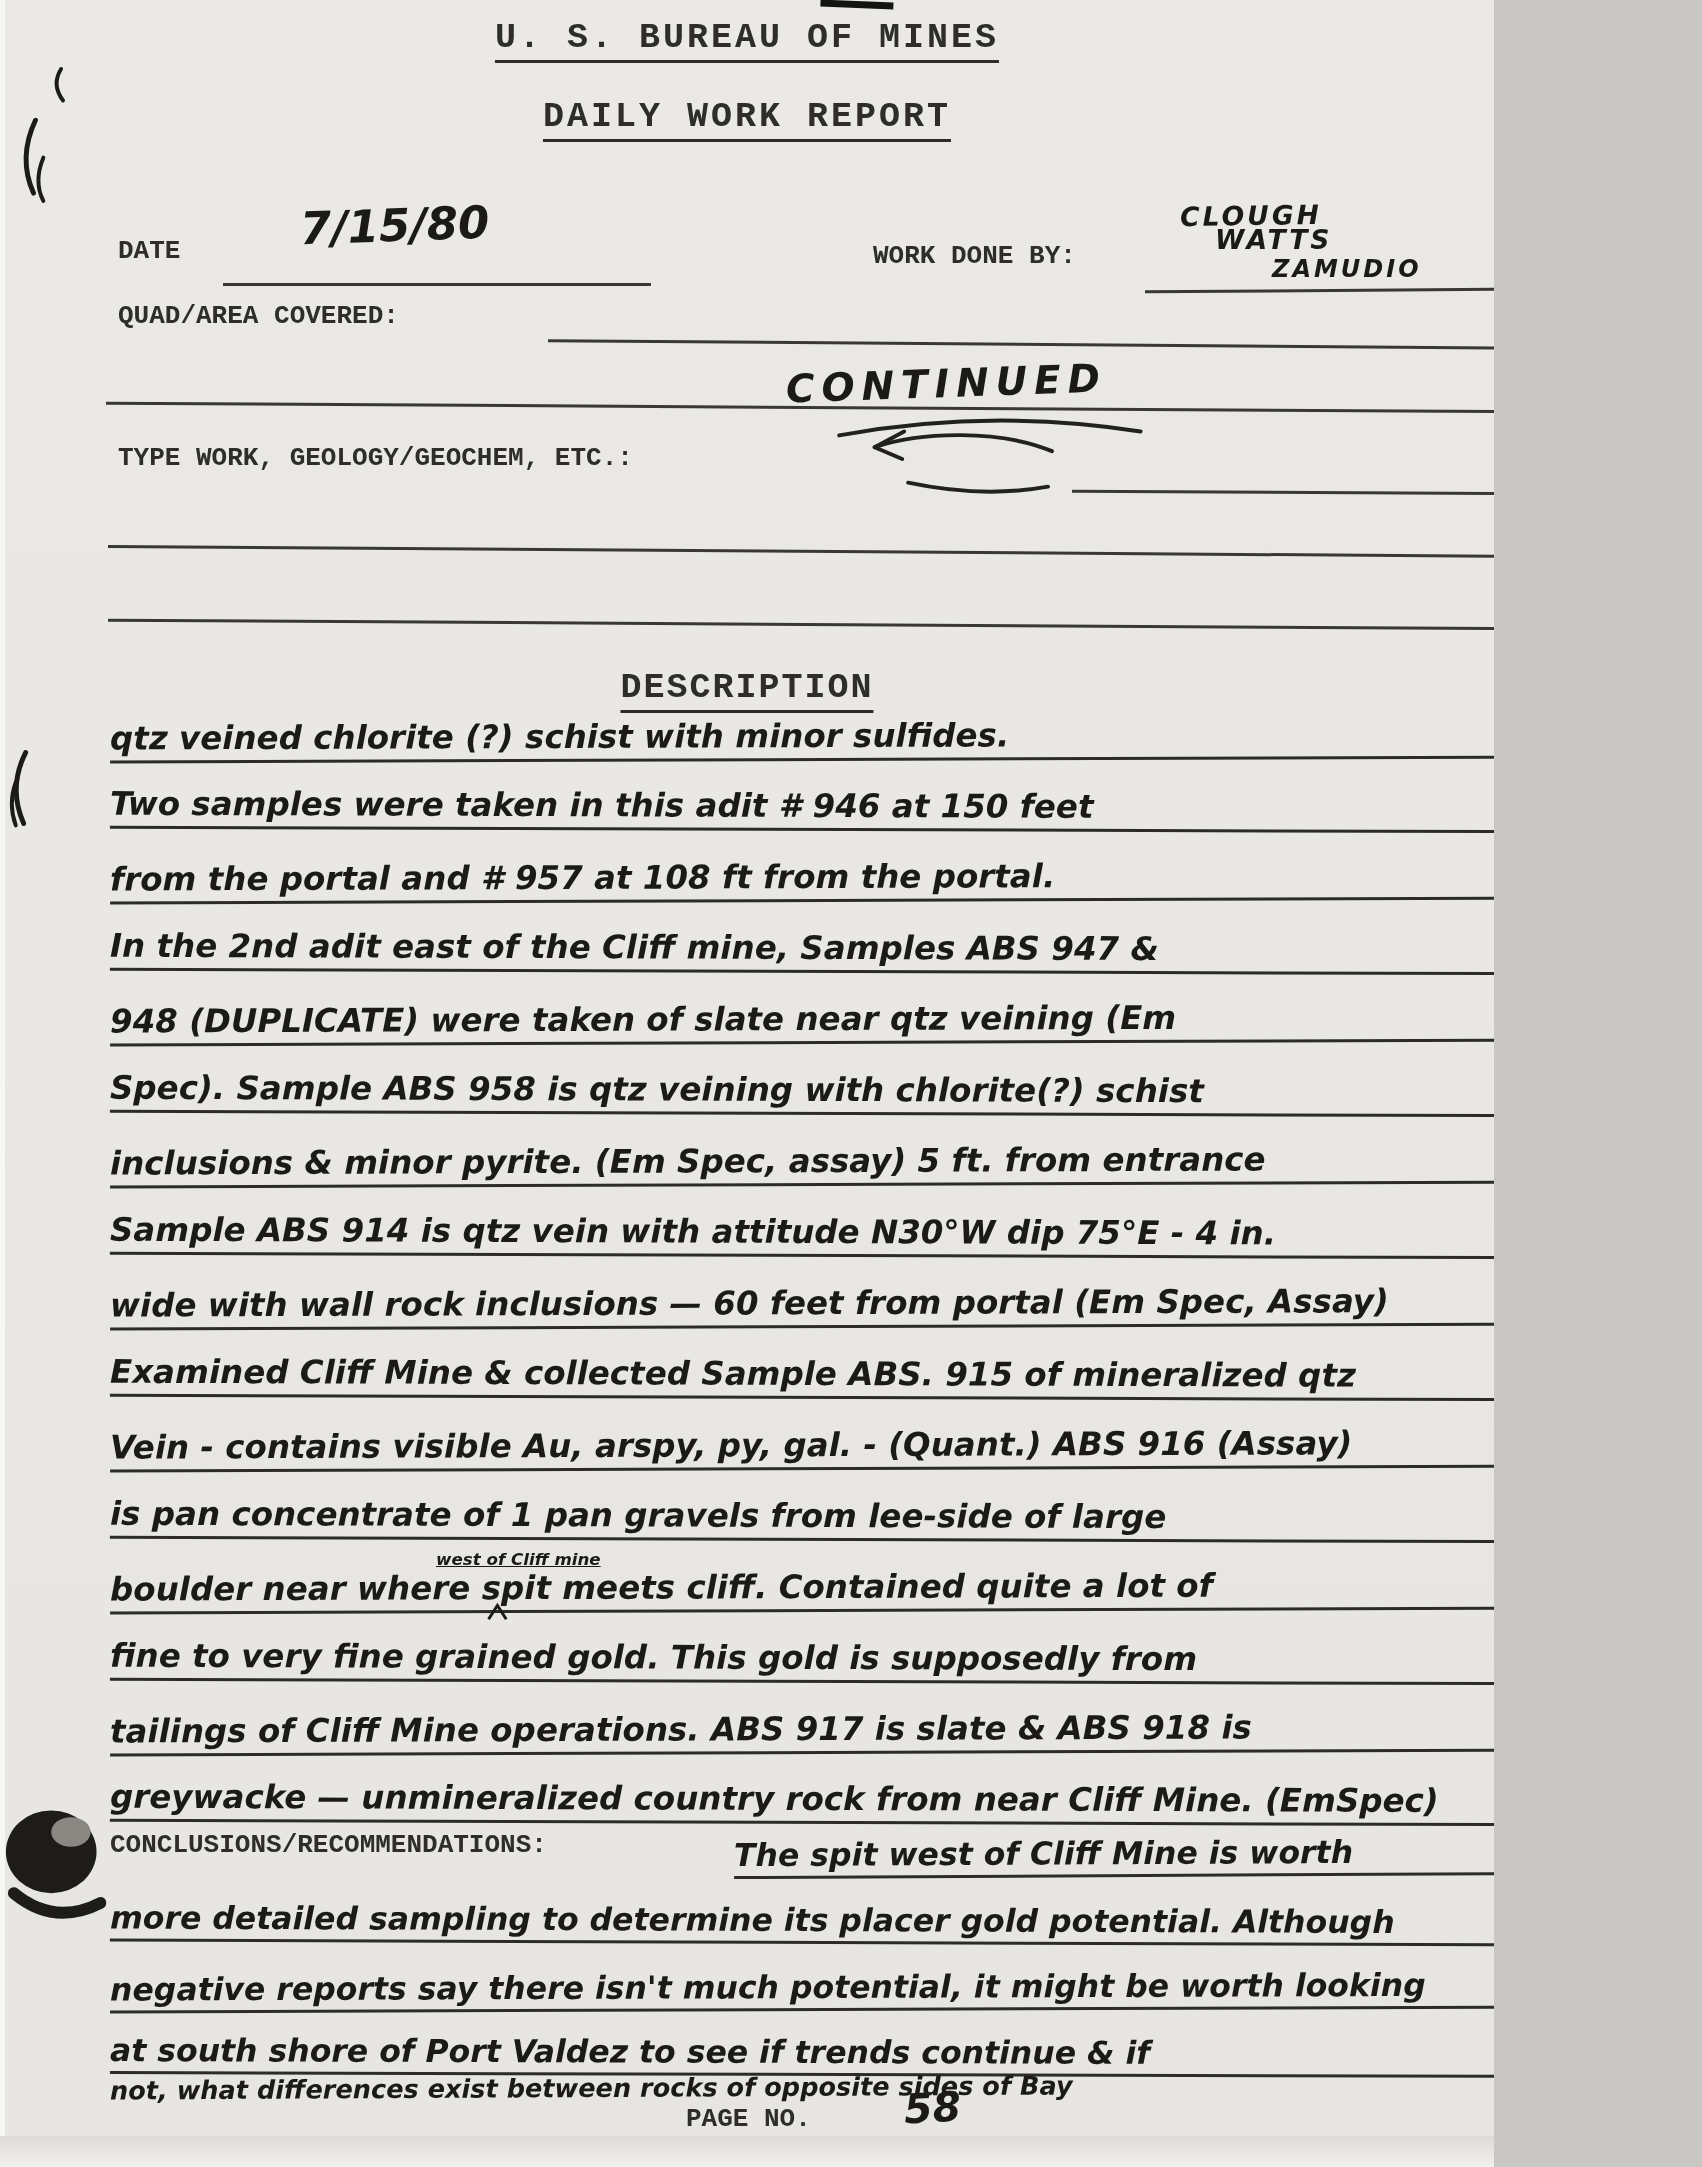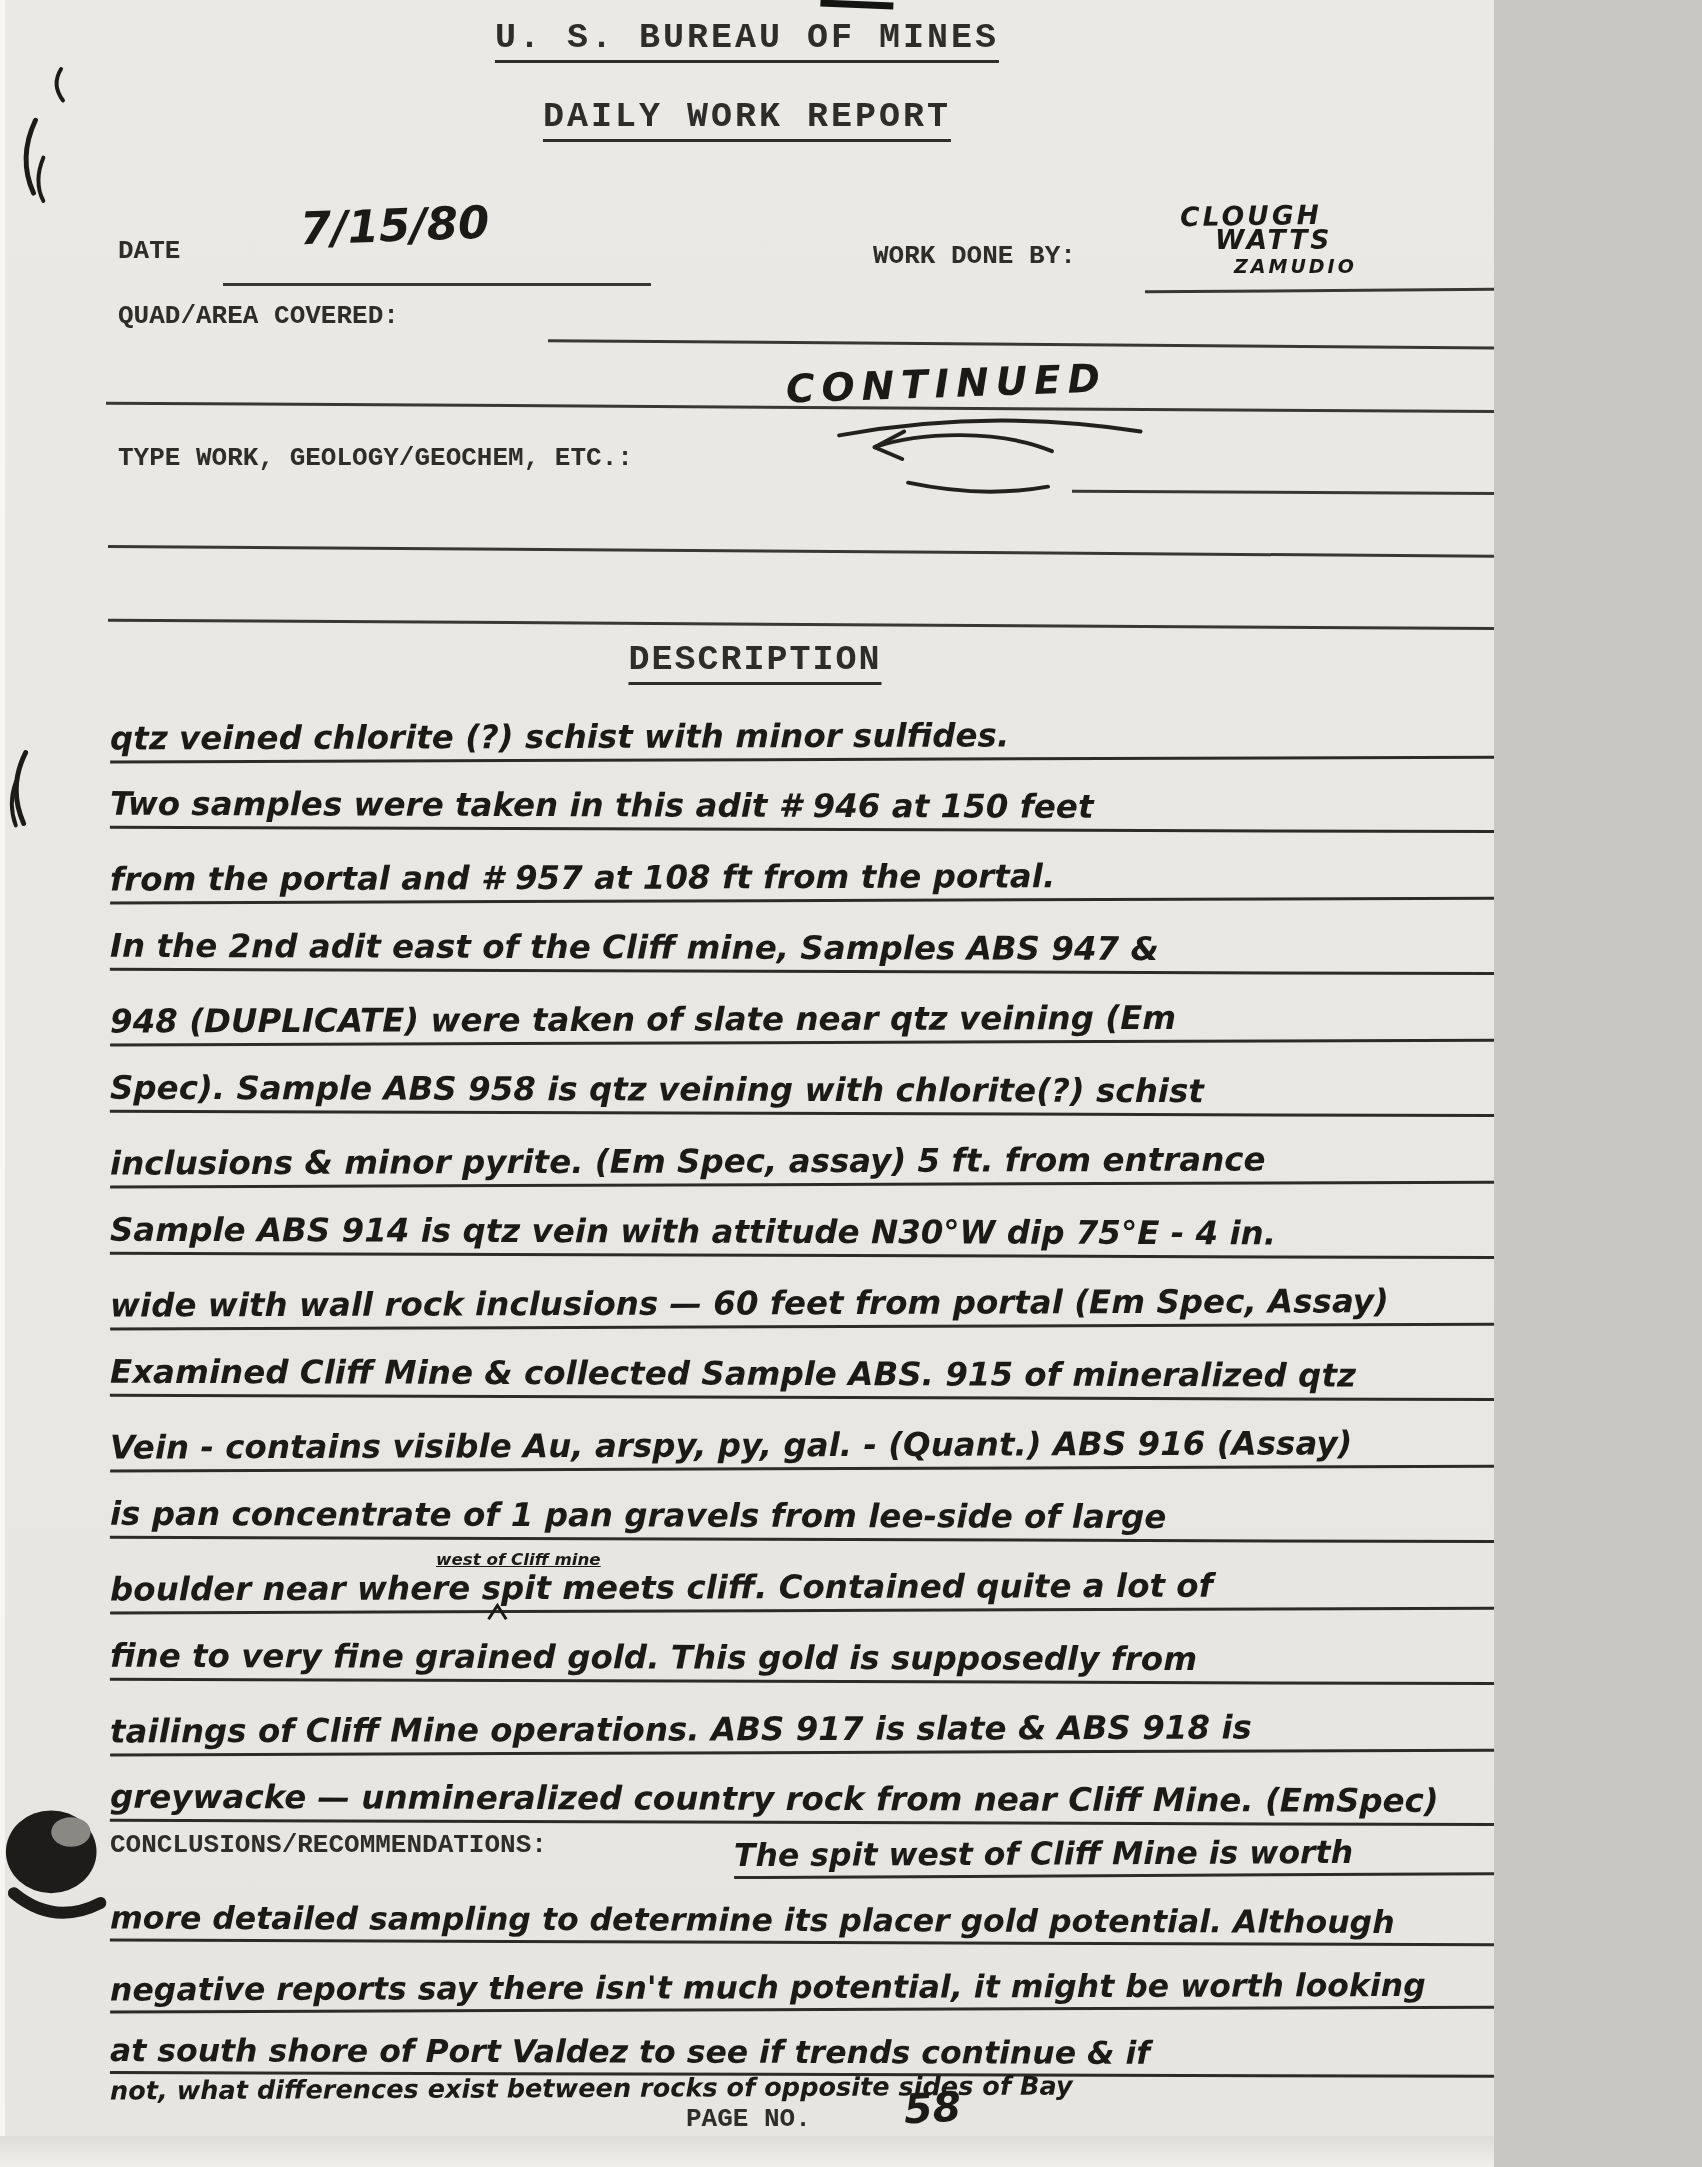--- a/index.html
+++ b/index.html
@@ -47,35 +47,35 @@
   <div class="abs typed title" style="left:50%;transform:translateX(-50%);top:17.7px;">U. S. BUREAU OF MINES</div>
   <div class="abs typed title" style="left:50%;transform:translateX(-50%);top:97px;">DAILY WORK REPORT</div>
 
   <div class="abs typed label" style="left:118px;top:236px;">DATE</div>
   <div class="abs hw" style="left:300px;top:199px;font-size:45px;transform:rotate(-2deg);">7/15/80</div>
   <div class="rule" style="left:223px;top:283px;width:428px;"></div>
 
   <div class="abs typed label" style="left:873px;top:241px;">WORK DONE BY:</div>
   <div class="abs hw" style="left:1180px;top:200px;font-size:26.6px;letter-spacing:3px;transform:rotate(-1deg);">CLOUGH</div>
   <div class="abs hw" style="left:1215px;top:224px;font-size:26.6px;letter-spacing:3px;">WATTS</div>
-  <div class="abs hw" style="left:1234px;top:255px;font-size:19px;letter-spacing:3px;font-style:italic;">ZAMUDIO</div>
+  <div class="abs hw" style="left:1272px;top:255px;font-size:24px;letter-spacing:3px;font-style:italic;">ZAMUDIO</div>
   <div class="rule" style="left:1145px;top:289px;width:366px;transform:rotate(-0.4deg);"></div>
 
   <div class="abs typed label" style="left:118px;top:301px;">QUAD/AREA COVERED:</div>
   <div class="rule" style="left:548px;top:343px;width:985px;transform:rotate(0.45deg);"></div>
   <div class="rule" style="left:106px;top:406px;width:1428px;transform:rotate(0.35deg);"></div>
 
   <div class="abs hw" style="left:786px;top:361px;font-size:39px;letter-spacing:6.9px;transform:rotate(-2deg);">CONTINUED</div>
 
   <div class="abs typed label" style="left:118px;top:443px;">TYPE WORK, GEOLOGY/GEOCHEM, ETC.:</div>
   <div class="rule" style="left:1072px;top:491px;width:465px;transform:rotate(0.3deg);"></div>
   <div class="rule" style="left:108px;top:550px;width:1430px;transform:rotate(0.4deg);"></div>
   <div class="rule" style="left:108px;top:623px;width:1430px;transform:rotate(0.35deg);"></div>
 
-  <div class="abs typed title" style="left:50%;transform:translateX(-50%);top:640px;letter-spacing:2px;margin-left:8px;">DESCRIPTION</div>
+  <div class="abs typed title" style="left:50%;transform:translateX(-50%);top:668px;letter-spacing:2px;">DESCRIPTION</div>
 
   <div>
     <div class="desc-line hw" style="top:690px;">qtz veined chlorite (?) schist with minor sulfides.</div>
     <div class="desc-line hw" style="top:760px;">Two samples were taken in this adit # 946 at 150 feet</div>
     <div class="desc-line hw" style="top:831px;">from the portal and # 957 at 108 ft from the portal.</div>
     <div class="desc-line hw" style="top:902px;">In the 2nd adit east of the Cliff mine, Samples ABS 947 &amp;</div>
     <div class="desc-line hw" style="top:973px;">948 (DUPLICATE) were taken of slate near qtz veining (Em</div>
     <div class="desc-line hw" style="top:1044px;">Spec). Sample ABS 958 is qtz veining with chlorite(?) schist</div>
     <div class="desc-line hw" style="top:1115px;">inclusions &amp; minor pyrite. (Em Spec, assay) 5 ft. from entrance</div>
     <div class="desc-line hw" style="top:1186px;">Sample ABS 914 is qtz vein with attitude N30°W dip 75°E - 4 in.</div>

